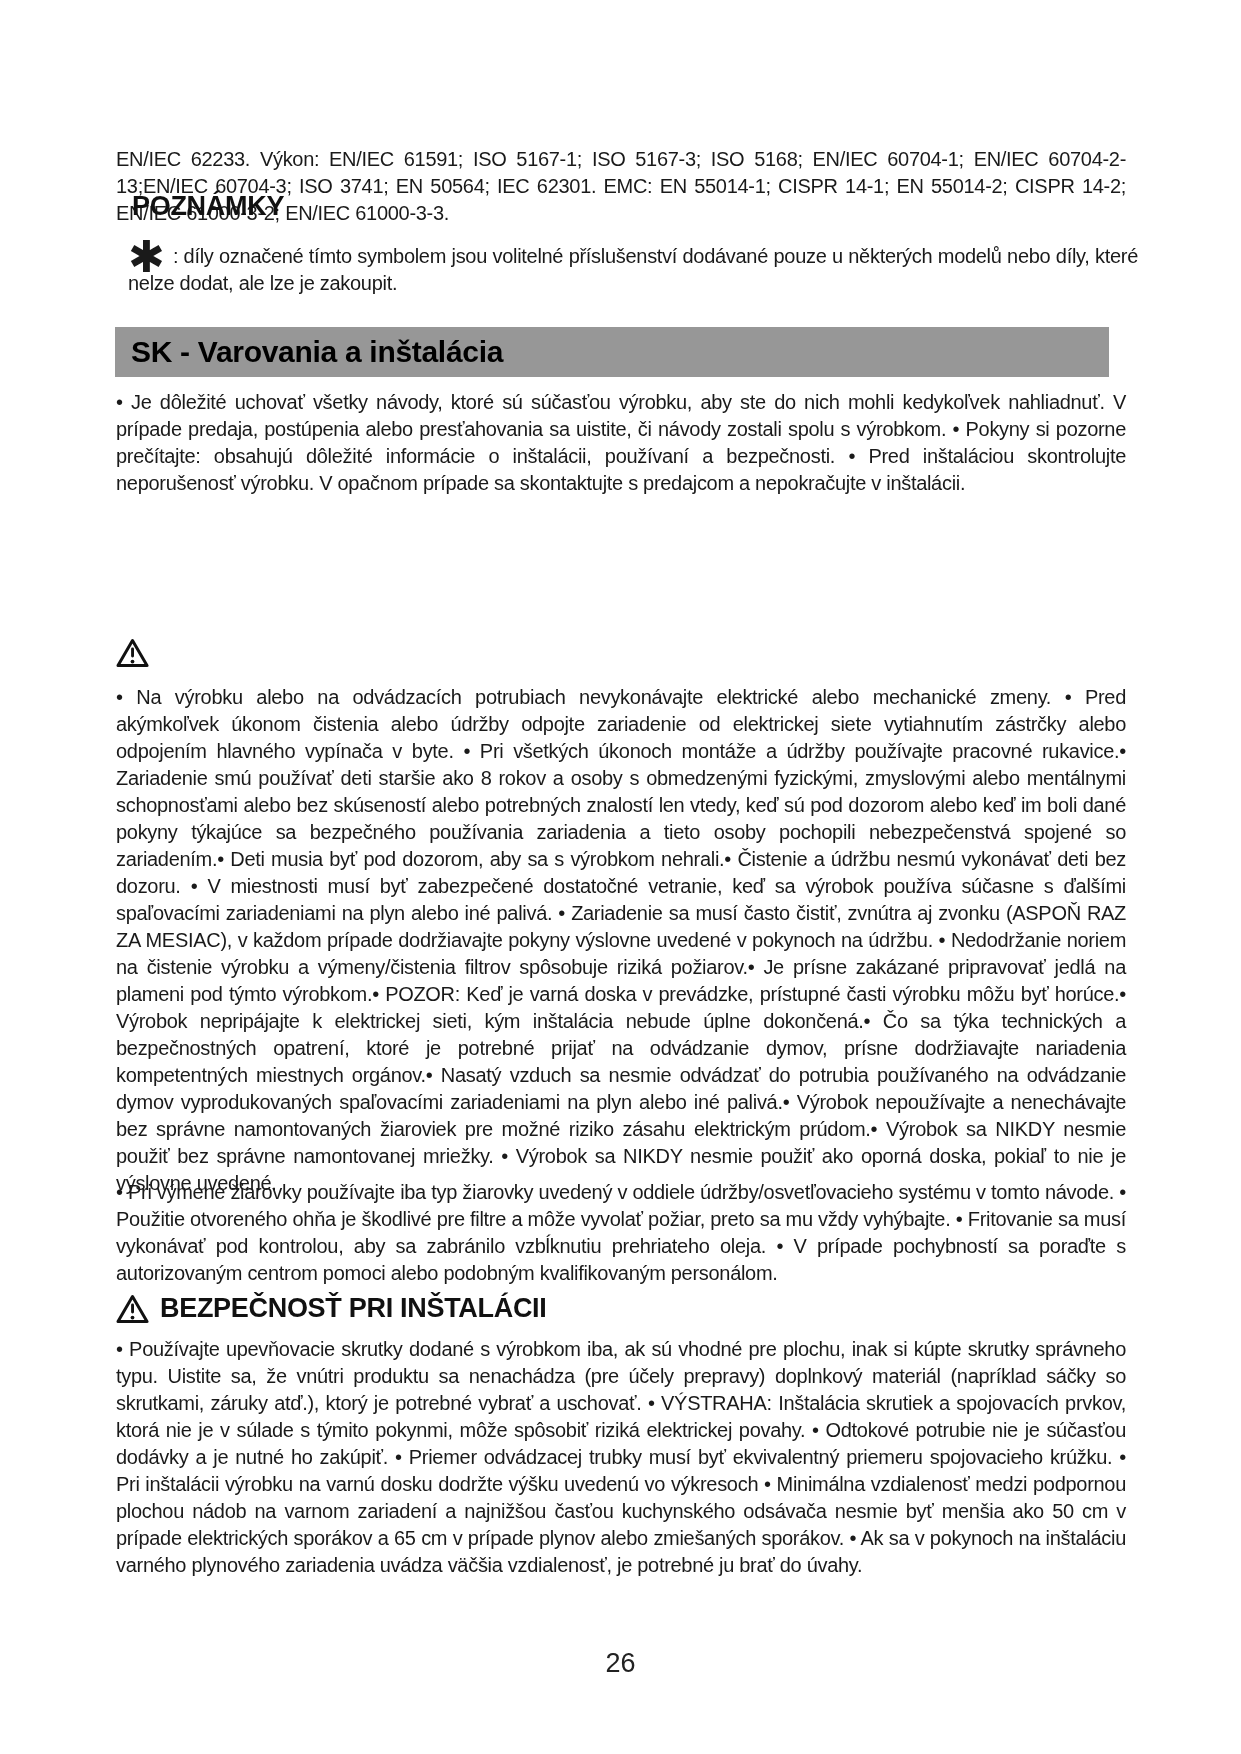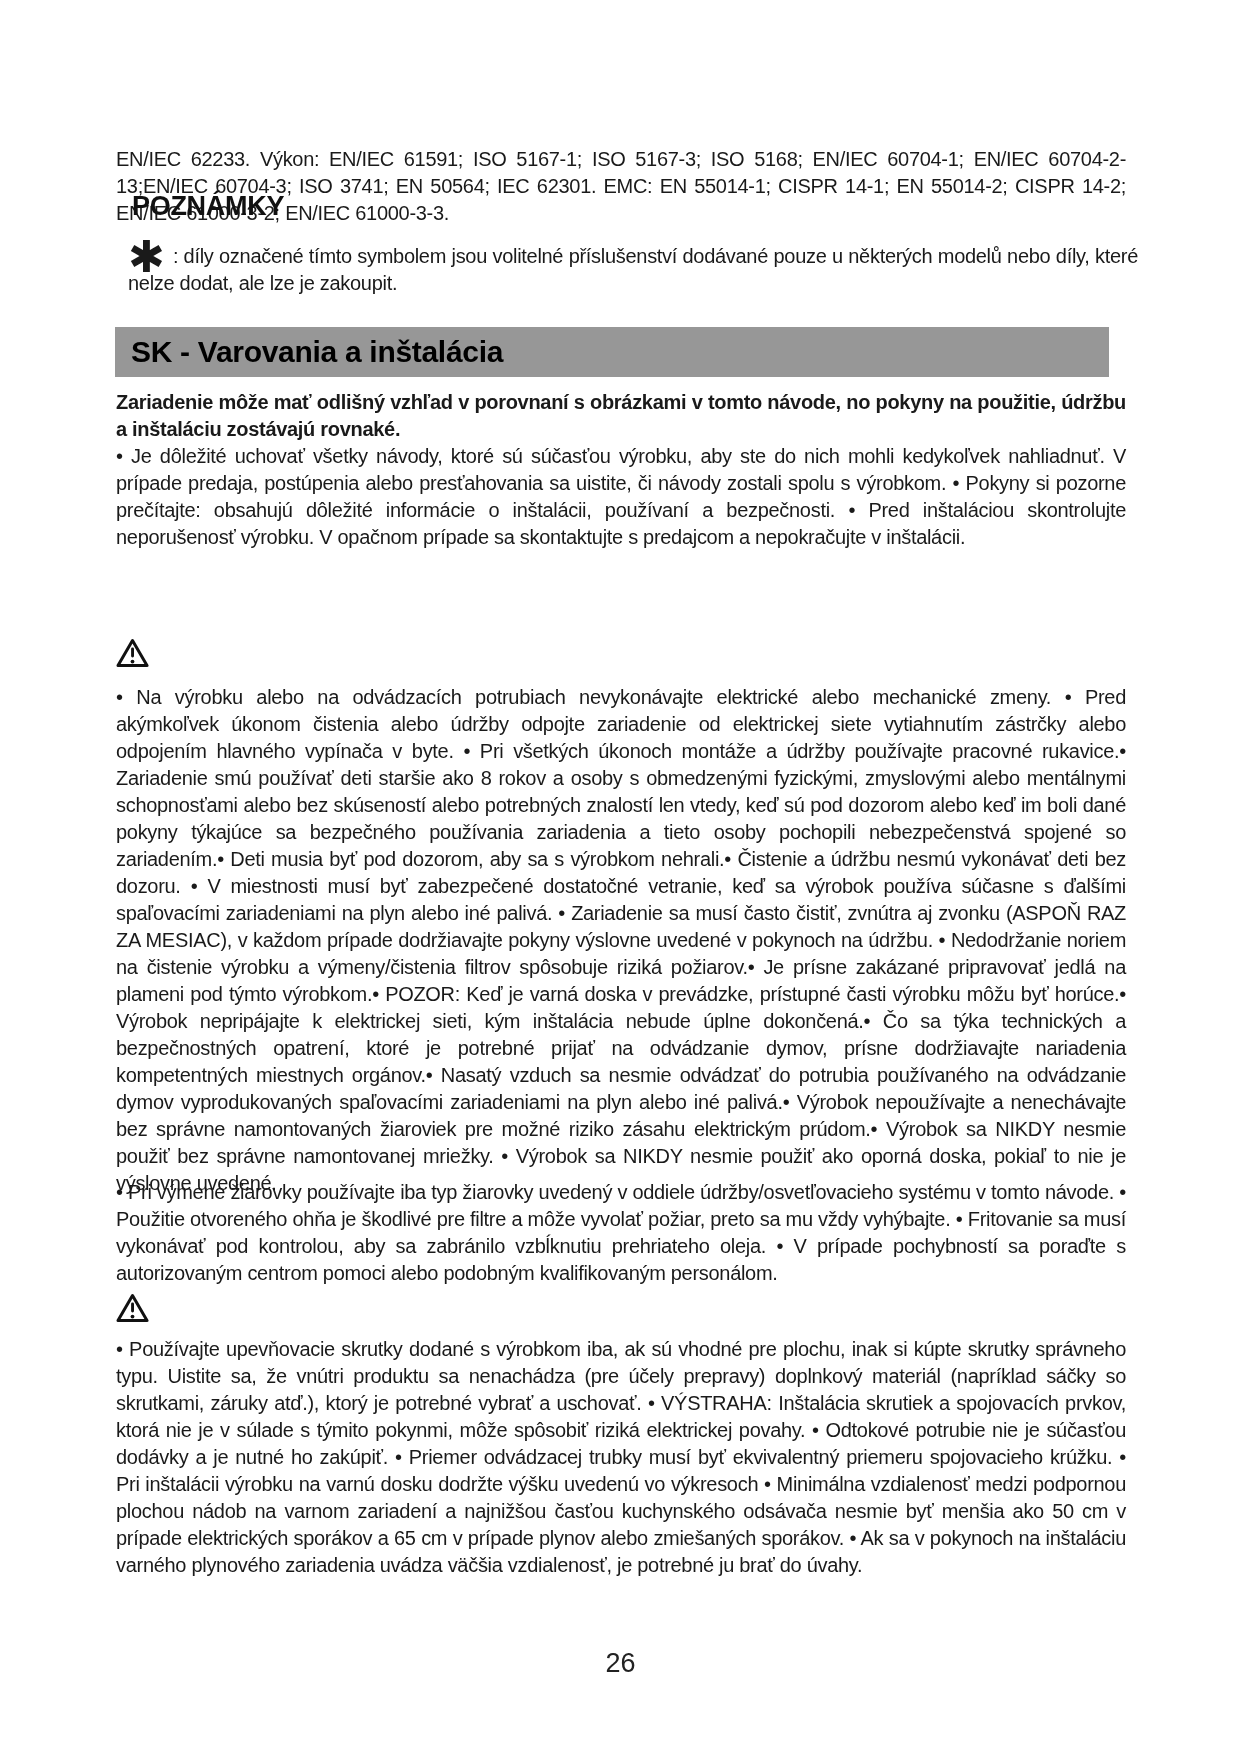--- a/index.html
+++ b/index.html
@@ -110,21 +110,20 @@
 
     <p class="note-para" style="top:231px;">
       <span class="big-asterisk">✱</span><span>: díly označené tímto symbolem jsou volitelné příslušenství dodávané pouze u některých modelů nebo díly, které nelze dodat, ale lze je zakoupit.</span>
     </p>
 
     <div class="banner">
       <div class="banner-label">SK - Varovania a inštalácia</div>
     </div>
 
     <div style="position:absolute; top:389px; left:0; width:1010px;">
-      <p class="para bold" style="position:static;">Zariadenie môže mať odlišný vzhľad v porovnaní s obrázkami v tomto návode, no pokyny na použitie, údržbu a inštaláciu zostávajú rovnaké.</p>
       <p class="para" style="position:static;">• Je dôležité uchovať všetky návody, ktoré sú súčasťou výrobku, aby ste do nich mohli kedykoľvek nahliadnuť. V prípade predaja, postúpenia alebo presťahovania sa uistite, či návody zostali spolu s výrobkom. • Pokyny si pozorne prečítajte: obsahujú dôležité informácie o inštalácii, používaní a bezpečnosti. • Pred inštaláciou skontrolujte neporušenosť výrobku. V opačnom prípade sa skontaktujte s predajcom a nepokračujte v inštalácii.</p>
     </div>
 
     <div class="heading-row" style="top:638px;">
       <svg class="tri-icon" width="33" height="30" viewBox="0 0 33 30" aria-hidden="true">
         <path d="M16.5 2.5 L31 27.5 L2 27.5 Z" fill="none" stroke="#111111" stroke-width="3" stroke-linejoin="round"></path>
         <rect x="15.1" y="9.5" width="2.9" height="10" rx="1.4" fill="#111111"></rect>
         <circle cx="16.5" cy="23.6" r="1.9" fill="#111111"></circle>
       </svg>
     </div>
@@ -132,20 +131,21 @@
     <p class="para" style="top:684px;">• Na výrobku alebo na odvádzacích potrubiach nevykonávajte elektrické alebo mechanické zmeny. • Pred akýmkoľvek úkonom čistenia alebo údržby odpojte zariadenie od elektrickej siete vytiahnutím zástrčky alebo odpojením hlavného vypínača v byte. • Pri všetkých úkonoch montáže a údržby používajte pracovné rukavice.• Zariadenie smú používať deti staršie ako 8 rokov a osoby s obmedzenými fyzickými, zmyslovými alebo mentálnymi schopnosťami alebo bez skúseností alebo potrebných znalostí len vtedy, keď sú pod dozorom alebo keď im boli dané pokyny týkajúce sa bezpečného používania zariadenia a tieto osoby pochopili nebezpečenstvá spojené so zariadením.• Deti musia byť pod dozorom, aby sa s výrobkom nehrali.• Čistenie a údržbu nesmú vykonávať deti bez dozoru. • V miestnosti musí byť zabezpečené dostatočné vetranie, keď sa výrobok používa súčasne s ďalšími spaľovacími zariadeniami na plyn alebo iné palivá. • Zariadenie sa musí často čistiť, zvnútra aj zvonku (ASPOŇ RAZ ZA MESIAC), v každom prípade dodržiavajte pokyny výslovne uvedené v pokynoch na údržbu. • Nedodržanie noriem na čistenie výrobku a výmeny/čistenia filtrov spôsobuje riziká požiarov.• Je prísne zakázané pripravovať jedlá na plameni pod týmto výrobkom.• POZOR: Keď je varná doska v prevádzke, prístupné časti výrobku môžu byť horúce.• Výrobok nepripájajte k elektrickej sieti, kým inštalácia nebude úplne dokončená.• Čo sa týka technických a bezpečnostných opatrení, ktoré je potrebné prijať na odvádzanie dymov, prísne dodržiavajte nariadenia kompetentných miestnych orgánov.• Nasatý vzduch sa nesmie odvádzať do potrubia používaného na odvádzanie dymov vyprodukovaných spaľovacími zariadeniami na plyn alebo iné palivá.• Výrobok nepoužívajte a nenechávajte bez správne namontovaných žiaroviek pre možné riziko zásahu elektrickým prúdom.• Výrobok sa NIKDY nesmie použiť bez správne namontovanej mriežky. • Výrobok sa NIKDY nesmie použiť ako oporná doska, pokiaľ to nie je výslovne uvedené.</p>
 
     <p class="para" style="top:1179px;">• Pri výmene žiarovky používajte iba typ žiarovky uvedený v oddiele údržby/osvetľovacieho systému v tomto návode. • Použitie otvoreného ohňa je škodlivé pre filtre a môže vyvolať požiar, preto sa mu vždy vyhýbajte. • Fritovanie sa musí vykonávať pod kontrolou, aby sa zabránilo vzbĺknutiu prehriateho oleja. • V prípade pochybností sa poraďte s autorizovaným centrom pomoci alebo podobným kvalifikovaným personálom.</p>
 
     <div class="heading-row" style="top:1293px;">
       <svg class="tri-icon" width="33" height="30" viewBox="0 0 33 30" aria-hidden="true">
         <path d="M16.5 2.5 L31 27.5 L2 27.5 Z" fill="none" stroke="#111111" stroke-width="3" stroke-linejoin="round"></path>
         <rect x="15.1" y="9.5" width="2.9" height="10" rx="1.4" fill="#111111"></rect>
         <circle cx="16.5" cy="23.6" r="1.9" fill="#111111"></circle>
       </svg>
+      <span>BEZPEČNOSŤ PRI INŠTALÁCII</span>
     </div>
 
     <p class="para" style="top:1336px;">• Používajte upevňovacie skrutky dodané s výrobkom iba, ak sú vhodné pre plochu, inak si kúpte skrutky správneho typu. Uistite sa, že vnútri produktu sa nenachádza (pre účely prepravy) doplnkový materiál (napríklad sáčky so skrutkami, záruky atď.), ktorý je potrebné vybrať a uschovať. • VÝSTRAHA: Inštalácia skrutiek a spojovacích prvkov, ktorá nie je v súlade s týmito pokynmi, môže spôsobiť riziká elektrickej povahy. • Odtokové potrubie nie je súčasťou dodávky a je nutné ho zakúpiť. • Priemer odvádzacej trubky musí byť ekvivalentný priemeru spojovacieho krúžku. • Pri inštalácii výrobku na varnú dosku dodržte výšku uvedenú vo výkresoch • Minimálna vzdialenosť medzi podpornou plochou nádob na varnom zariadení a najnižšou časťou kuchynského odsávača nesmie byť menšia ako 50 cm v prípade elektrických sporákov a 65 cm v prípade plynov alebo zmiešaných sporákov. • Ak sa v pokynoch na inštaláciu varného plynového zariadenia uvádza väčšia vzdialenosť, je potrebné ju brať do úvahy.</p>
 
   </div>
 
   <p class="page-number">26</p>
 </div>
 
 </body></html>

